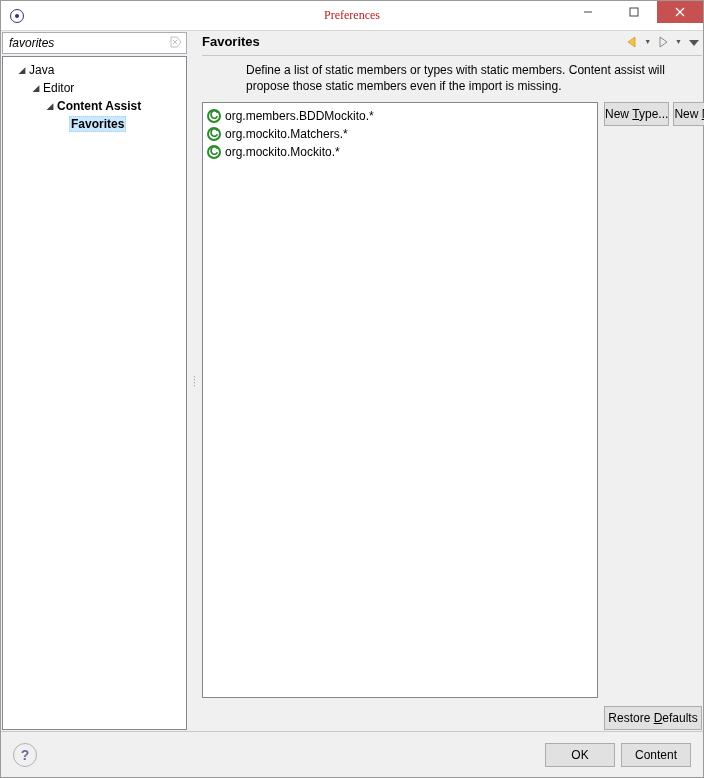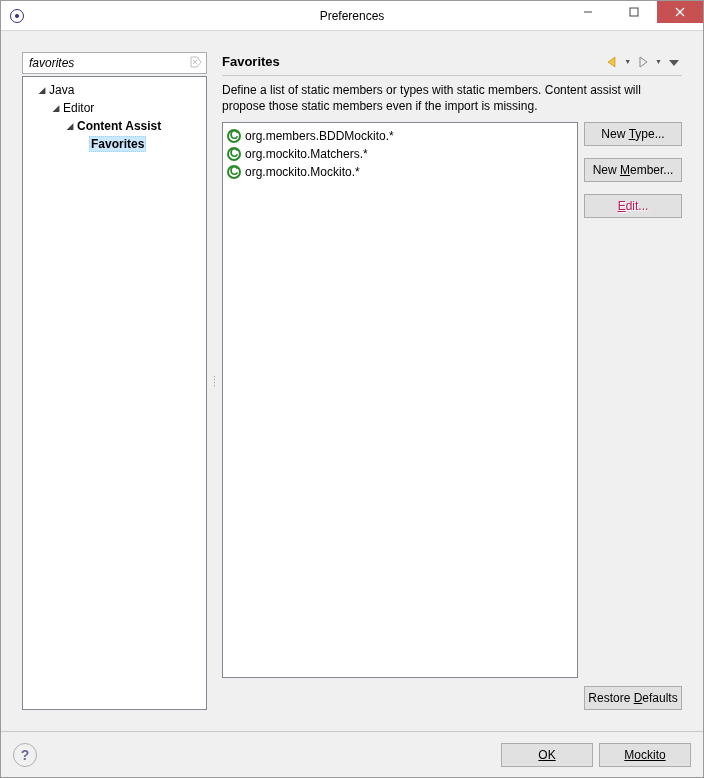--- a/index.html
+++ b/index.html
@@ -1,57 +1,57 @@
 <!DOCTYPE html>
 <html><head>
 <meta charset="utf-8">
 <style>
 * { box-sizing: border-box; font-family: "Segoe UI", Tahoma, sans-serif; font-size: 12px; }
 body { margin: 0; background: #fff; }
 .window { width: 704px; height: 778px; border: 1px solid #9a9a9a; background: #f0f0f0; display: flex; flex-direction: column; }
 .titlebar { height: 30px; background: #fff; border-bottom: 1px solid #d8d8d8; display: flex; align-items: center; position: relative; }
 .titlebar-icon { width: 16px; height: 16px; margin-left: 8px; }
-.titlebar-title { position: absolute; left: 50%; transform: translateX(-50%); color: #000000; }
+.titlebar-title { position: absolute; left: 50%; transform: translateX(-50%); color: #b91c1c; font-family: Liberation Serif, serif; }
 .titlebar-buttons { margin-left: auto; display: flex; height: 100%; }
 .titlebar-btn { width: 46px; height: 22px; display: flex; align-items: center; justify-content: center; background: #fff; }
 .titlebar-btn.close { background: #c75050; color: #fff; width: 46px; height: 22px; }
 .titlebar-btn svg { width: 10px; height: 10px; }
-.body { flex: 1; display: flex; padding: 21px; gap: 5px; min-height: 0; }
+.body { flex: 1; display: flex; padding: 1px; gap: 5px; min-height: 0; }
 .left-pane { width: 185px; display: flex; flex-direction: column; }
 .filter-box { height: 22px; border: 1px solid #abadb3; background: #fff; display: flex; align-items: center; padding: 0 4px; margin-bottom: 2px; }
 .filter-input { border: none; outline: none; flex: 1; font-size: 12px; font-style: italic; color: #000; }
 .filter-clear { color: #b0b0b0; cursor: pointer; }
 .tree { flex: 1; background: #fff; border: 1px solid #828790; padding: 4px 0; overflow: auto; }
 .tree-item { display: flex; align-items: center; height: 18px; cursor: pointer; }
 .tree-arrow { width: 10px; display: inline-flex; justify-content: center; color: #595959; font-size: 9px; }
 .tree-label { padding: 0 2px; }
 .tree-label.bold { font-weight: bold; }
 .tree-label.selected { background: #cce8ff; border: 1px dotted #99d1ff; padding: 0 1px; }
 .handle { width: 5px; cursor: ew-resize; display: flex; align-items: center; justify-content: center; }
 .handle-dots { color: #a0a0a0; font-size: 10px; line-height: 3px; }
 .right-pane { flex: 1; display: flex; flex-direction: column; min-width: 0; }
 .page-header { display: flex; align-items: center; height: 24px; border-bottom: 1px solid #c8c8c8; padding-bottom: 4px; }
 .page-title { font-weight: bold; font-size: 13px; flex: 1; }
 .toolbar-icons { display: flex; gap: 2px; align-items: center; }
 .tb-icon { width: 16px; height: 16px; display: inline-flex; align-items: center; justify-content: center; }
 .tb-drop { font-size: 7px; color: #555; padding: 0 2px; }
-.description { padding: 6px 0 8px 0; line-height: 1.35; }
+.description { padding: 6px 0 8px 0; line-height: 1.35; margin-left: 44px; }
 .content-row { flex: 1; display: flex; gap: 6px; min-height: 0; }
 .list-box { flex: 1; background: #fff; border: 1px solid #828790; padding: 4px; overflow: auto; }
 .list-item { display: flex; align-items: center; height: 18px; gap: 4px; }
 .type-icon { width: 14px; height: 14px; }
-.side-buttons { width: 98px; display: flex; flex-direction: column; gap: 12px; text-align: right; }
+.side-buttons { width: 98px; display: flex; flex-direction: row; gap: 4px; text-align: right; }
 .btn { height: 24px; border: 1px solid #acacac; background: #e1e1e1; display: flex; align-items: center; justify-content: center; cursor: pointer; }
 .btn.disabled { color: #be185d; text-shadow: 1px 1px 0 #fff; cursor: default; }
 .bottom-row { display: flex; justify-content: flex-end; gap: 23px; padding: 8px 0 0 0; }
 .bottom-row .btn { width: 98px; }
 .footer { height: 46px; border-top: 1px solid #c8c8c8; display: flex; align-items: center; padding: 0 12px; gap: 6px; }
 .help-icon { width: 24px; height: 24px; border: 1px solid #b0b0b0; border-radius: 50%; display: flex; align-items: center; justify-content: center; color: #6a6a9a; font-weight: bold; font-size: 14px; }
 .footer-spacer { flex: 1; }
-.footer .btn { width: 92px; text-decoration: underline; }
+.footer .btn { width: 70px; }
 .u { text-decoration: underline; }
 </style>
 </head>
 <body>
 
 <div class="window">
   <div class="titlebar">
     <span class="titlebar-icon">
       <svg viewBox="0 0 16 16">
           <circle cx="8" cy="8" r="6.5" fill="none" stroke="#3b2e7e" stroke-width="1"></circle>
@@ -180,15 +180,15 @@
             <span>Restore&nbsp;<span class="u">D</span>efaults</span>
           </div>
       </div>
     </div>
   </div>
 
   <div class="footer">
     <div class="help-icon">?</div>
     <div class="footer-spacer"></div>
     <div class="btn">OK</div>
-    <div class="btn">Mockito</div>
+    <div class="btn">Content</div>
   </div>
 </div>
 
 </body></html>

